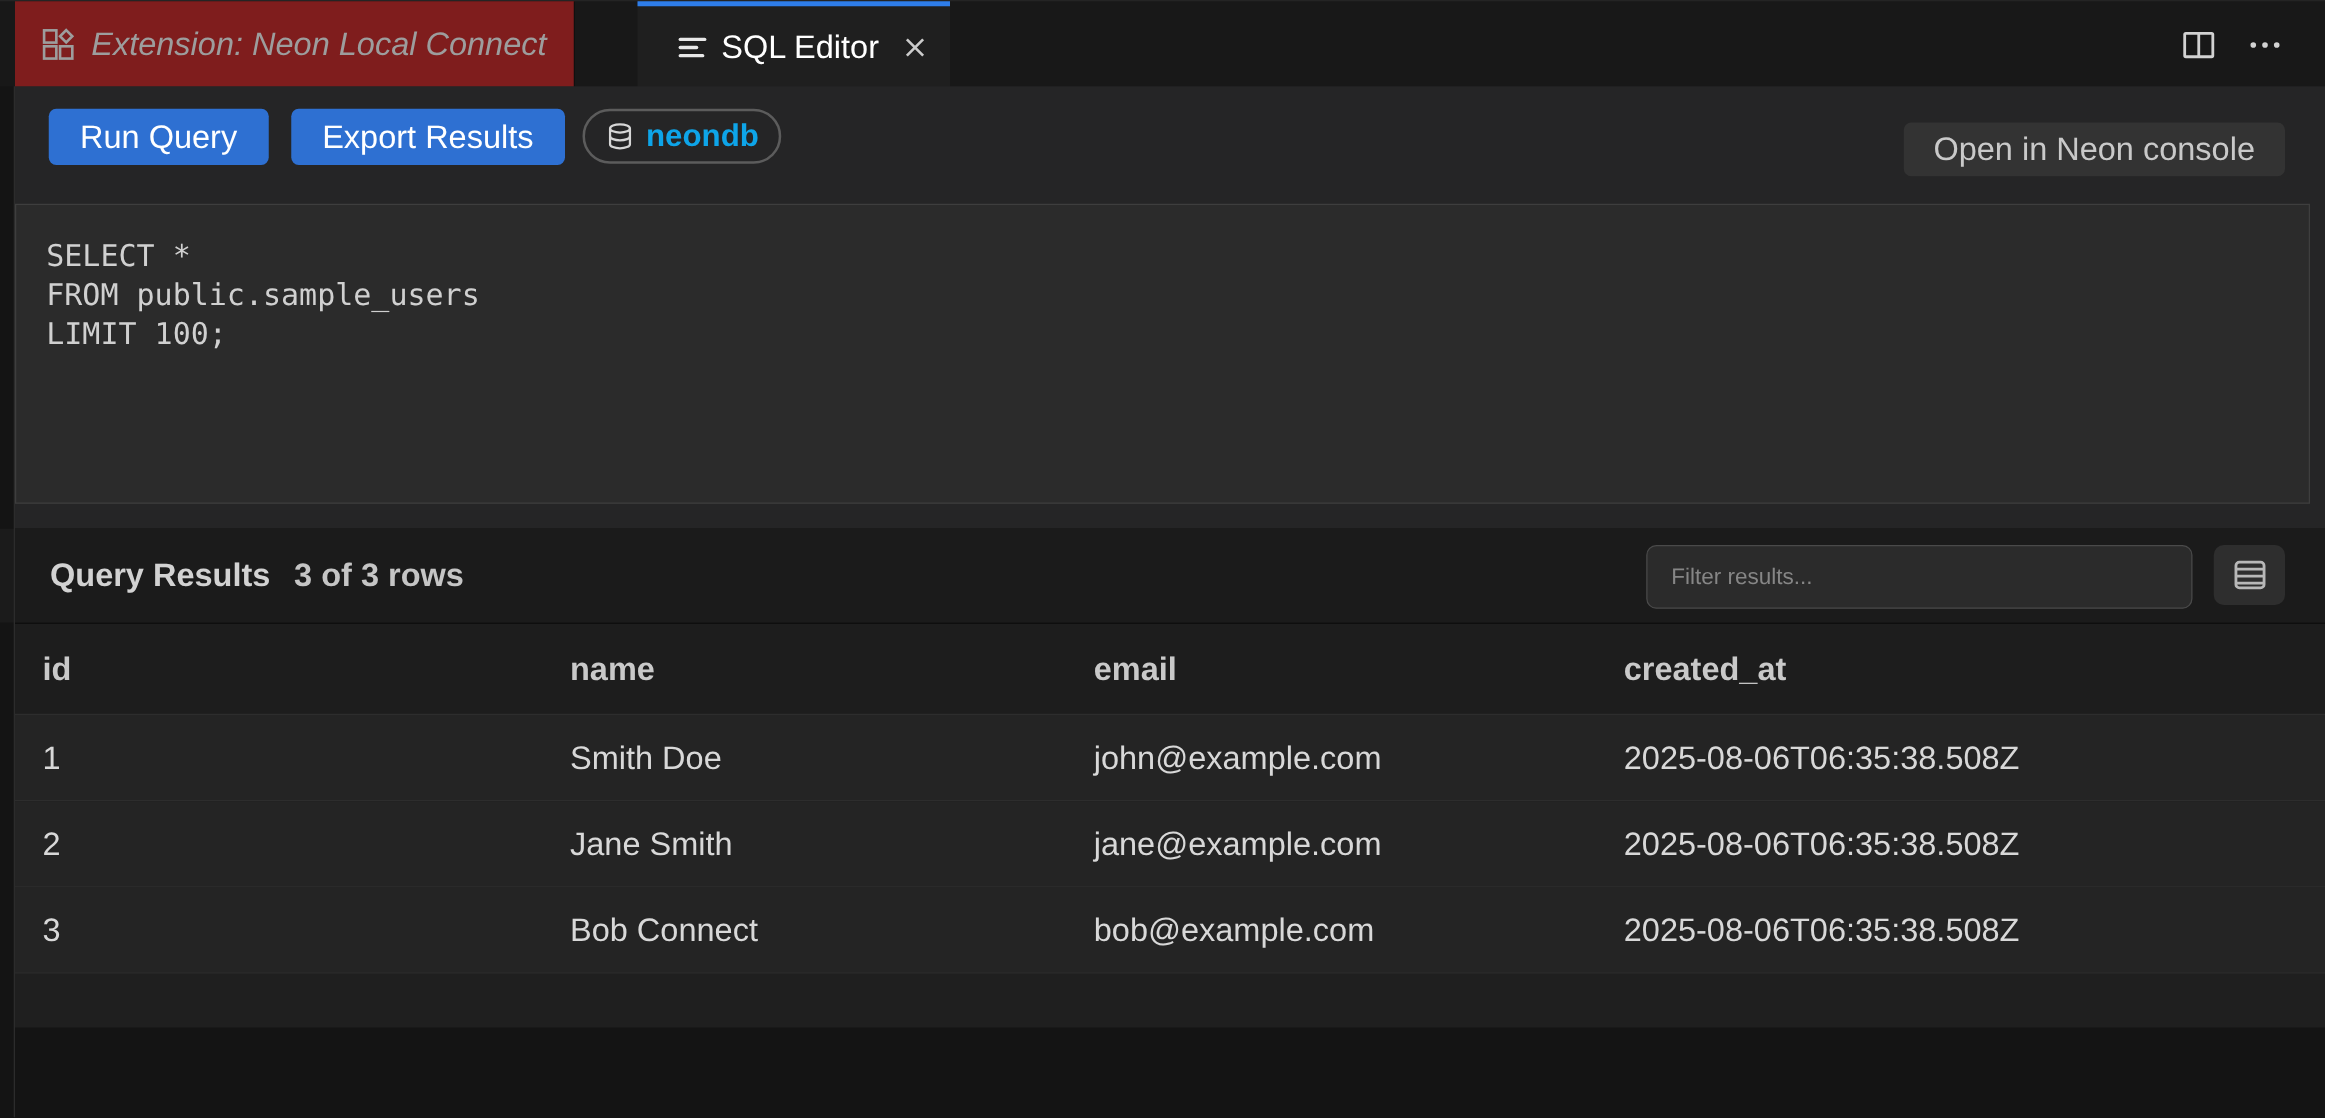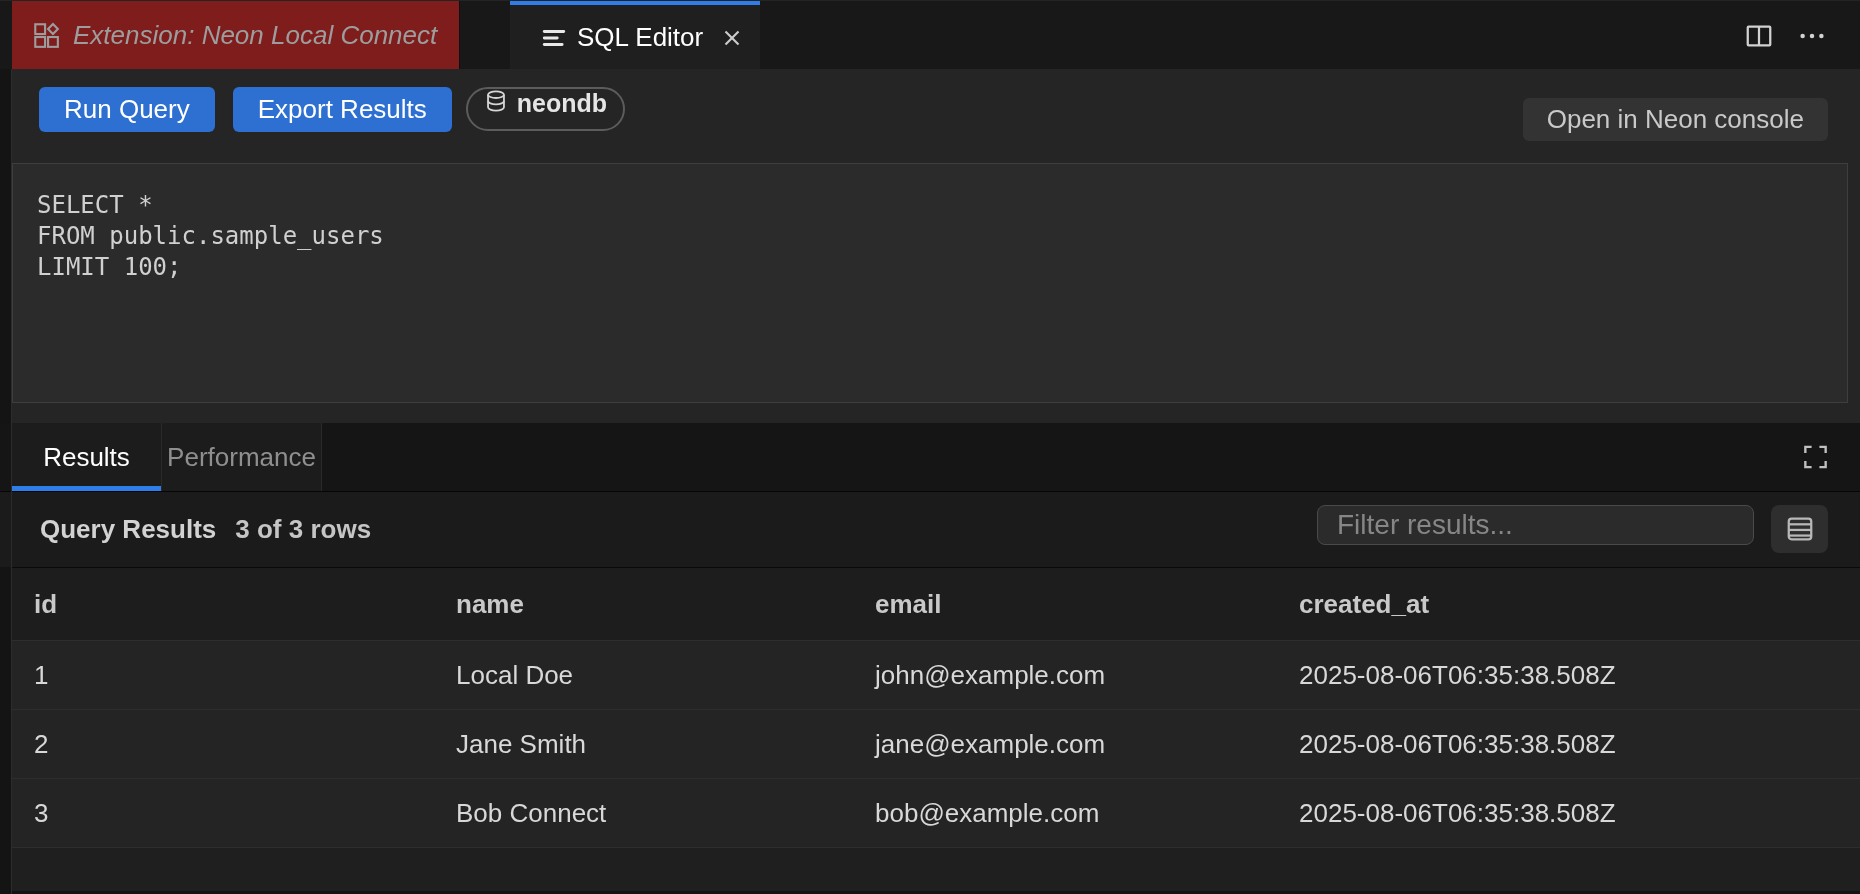--- a/index.html
+++ b/index.html
@@ -17,40 +17,40 @@
   .tab-sql .tlabel{color:#ffffff;font-size:26px;white-space:nowrap;text-align:right;}
   .close-btn{margin-left:16px;color:#cccccc;display:flex;align-items:center;cursor:pointer;}
   .tabbar-actions{position:absolute;right:0;top:0;height:69px;display:flex;align-items:center;gap:23px;padding-right:33px;color:#d2d2d2;}
   .tabbar-actions .abtn{display:flex;cursor:pointer;}
 
   
   .webview{position:absolute;top:69px;left:12px;right:0;height:354px;background:#252526;}
   .toolbar{display:flex;align-items:center;height:58px;padding:11px 32px 0 27px;}
   .btn-primary{height:45px;padding:0 25px;background:#2e70d2;color:#ffffff;font-size:26px;font-family:"Liberation Sans",sans-serif;border:none;border-radius:6px;cursor:pointer;white-space:nowrap;}
   .btn-export{margin-left:18px;}
-  .db-pill{margin-left:14px;height:40px;padding:0 16px;border:2px solid #5c5c5c;border-radius:22px;display:flex;align-items:flex-start;gap:9px;color:#e5e5e5;font-size:25px;font-weight:bold;background:transparent;cursor:pointer;white-space:nowrap;}
+  .db-pill{margin-left:14px;height:40px;padding:0 16px;border:2px solid #5c5c5c;border-radius:22px;display:flex;align-items:center;gap:9px;color:#0ea5e9;font-size:25px;font-weight:bold;background:transparent;cursor:pointer;white-space:nowrap;}
   .db-pill .dicon{color:#d6d6d6;display:flex;}
   .btn-subtle{margin-left:auto;height:43px;padding:0 24px;background:#333333;color:#c9c9c9;font-size:26px;font-family:"Liberation Sans",sans-serif;border:none;border-radius:6px;cursor:pointer;white-space:nowrap;margin-top:20px;}
   .code-editor{position:absolute;top:94px;left:0;right:12px;height:240px;box-sizing:border-box;background:#2b2b2b;border:1px solid #3e3e3e;padding:26px 0 0 24px;font-family:"DejaVu Sans Mono",monospace;font-size:24px;line-height:31px;color:#d0d0d0;cursor:text;}
   .code-line{white-space:pre;}
 
   
   .results{position:absolute;top:423px;left:0;right:0;bottom:0;background:#141414;}
   .rtabbar{position:relative;height:68px;background:#151515;border-bottom:1px solid #060606;box-sizing:content-box;display:flex;padding-left:12px;}
   .rtab{display:flex;align-items:center;justify-content:center;font-size:26px;color:#8f8f8f;background:#1c1c1c;border-right:1px solid #2a2a2a;position:relative;cursor:pointer;box-sizing:border-box;}
   .rtab-results{width:150px;}
   .rtab-perf{width:160px;}
   .rtab.active{color:#ffffff;}
   .rtab.active::after{content:"";position:absolute;left:0;right:0;bottom:0;height:5px;background:#2e7de9;}
   .expand-btn{position:absolute;right:32px;top:50%;transform:translateY(-50%);color:#c0c0c0;display:flex;cursor:pointer;}
 
   .rheader{position:relative;height:75px;background:#1b1b1b;display:flex;align-items:center;padding-left:40px;}
   .rtitle{font-size:26px;font-weight:bold;color:#d2d2d2;}
   .rcount{margin-left:19px;font-size:26px;font-weight:bold;color:#c5c5c5;}
-  .filter-input{position:absolute;right:106px;top:13px;width:437px;height:40px;box-sizing:border-box;background:#2b2b2b;border:1px solid #4a4a4a;border-radius:8px;color:#dddddd;font-size:28px;font-family:"Liberation Sans",sans-serif;padding:0 19px;outline:none;}
+  .filter-input{position:absolute;right:106px;top:13px;width:437px;height:51px;box-sizing:border-box;background:#2b2b2b;border:1px solid #4a4a4a;border-radius:8px;color:#dddddd;font-size:18px;font-family:"Liberation Sans",sans-serif;padding:0 19px;outline:none;}
   .filter-input::placeholder{color:#868686;}
   .list-btn{position:absolute;right:32px;top:13px;width:57px;height:48px;background:#2e2e2e;border:none;border-radius:8px;color:#b8b8b8;display:flex;align-items:center;justify-content:center;cursor:pointer;}
 
   .rtable{margin-left:12px;}
   .trow{display:grid;grid-template-columns:411px 419px 424px 1fr;align-items:center;height:69px;border-bottom:1px solid #2d2d2d;background:#242424;font-size:26px;color:#d8d8d8;box-sizing:border-box;}
   .trow > div{padding-left:33px;white-space:nowrap;overflow:hidden;}
   .trow > div:first-child{padding-left:22px;}
   .trow.thead{height:74px;background:#1d1d1d;border-top:1px solid #0a0a0a;font-weight:bold;color:#c9c9c9;}
   .tfooter{height:43px;background:#1f1f1f;}
 
@@ -125,32 +125,20 @@
       <button class="btn-subtle">Open in Neon console</button>
     </div>
     <div class="code-editor">
       <div class="code-line">SELECT *</div>
       <div class="code-line">FROM public.sample_users</div>
       <div class="code-line">LIMIT 100;</div>
     </div>
   </section>
 
   <section class="results">
-    <div class="rtabbar">
-      <div class="rtab rtab-results active">Results</div>
-      <div class="rtab rtab-perf">Performance</div>
-      <span class="expand-btn">
-        <svg width="25" height="25" viewBox="0 0 16 16" fill="none" stroke="currentColor" stroke-width="1.5">
-          <path d="M1.5 5.5 V1.5 H5.5"></path>
-          <path d="M10.5 1.5 H14.5 V5.5"></path>
-          <path d="M14.5 10.5 V14.5 H10.5"></path>
-          <path d="M5.5 14.5 H1.5 V10.5"></path>
-        </svg>
-      </span>
-    </div>
 
     <div class="rheader">
       <span class="rtitle">Query Results</span>
       <span class="rcount">3 of 3 rows</span>
       <input class="filter-input" type="text" placeholder="Filter results..." style="">
       <button class="list-btn">
         <span>
           <svg width="30" height="30" viewBox="0 0 16 16" fill="none" stroke="currentColor" stroke-width="1.2">
             <rect x="2" y="2.5" width="12" height="11" rx="1.5"></rect>
             <line x1="2" y1="5.5" x2="14" y2="5.5"></line>
@@ -163,21 +151,21 @@
 
     <div class="rtable">
       <div class="trow thead">
         <div>id</div>
         <div>name</div>
         <div>email</div>
         <div>created_at</div>
       </div>
       <div class="trow">
         <div>1</div>
-        <div>Local Doe</div>
+        <div>Smith Doe</div>
         <div>john@example.com</div>
         <div>2025-08-06T06:35:38.508Z</div>
       </div>
       <div class="trow">
         <div>2</div>
         <div>Jane Smith</div>
         <div>jane@example.com</div>
         <div>2025-08-06T06:35:38.508Z</div>
       </div>
       <div class="trow">

